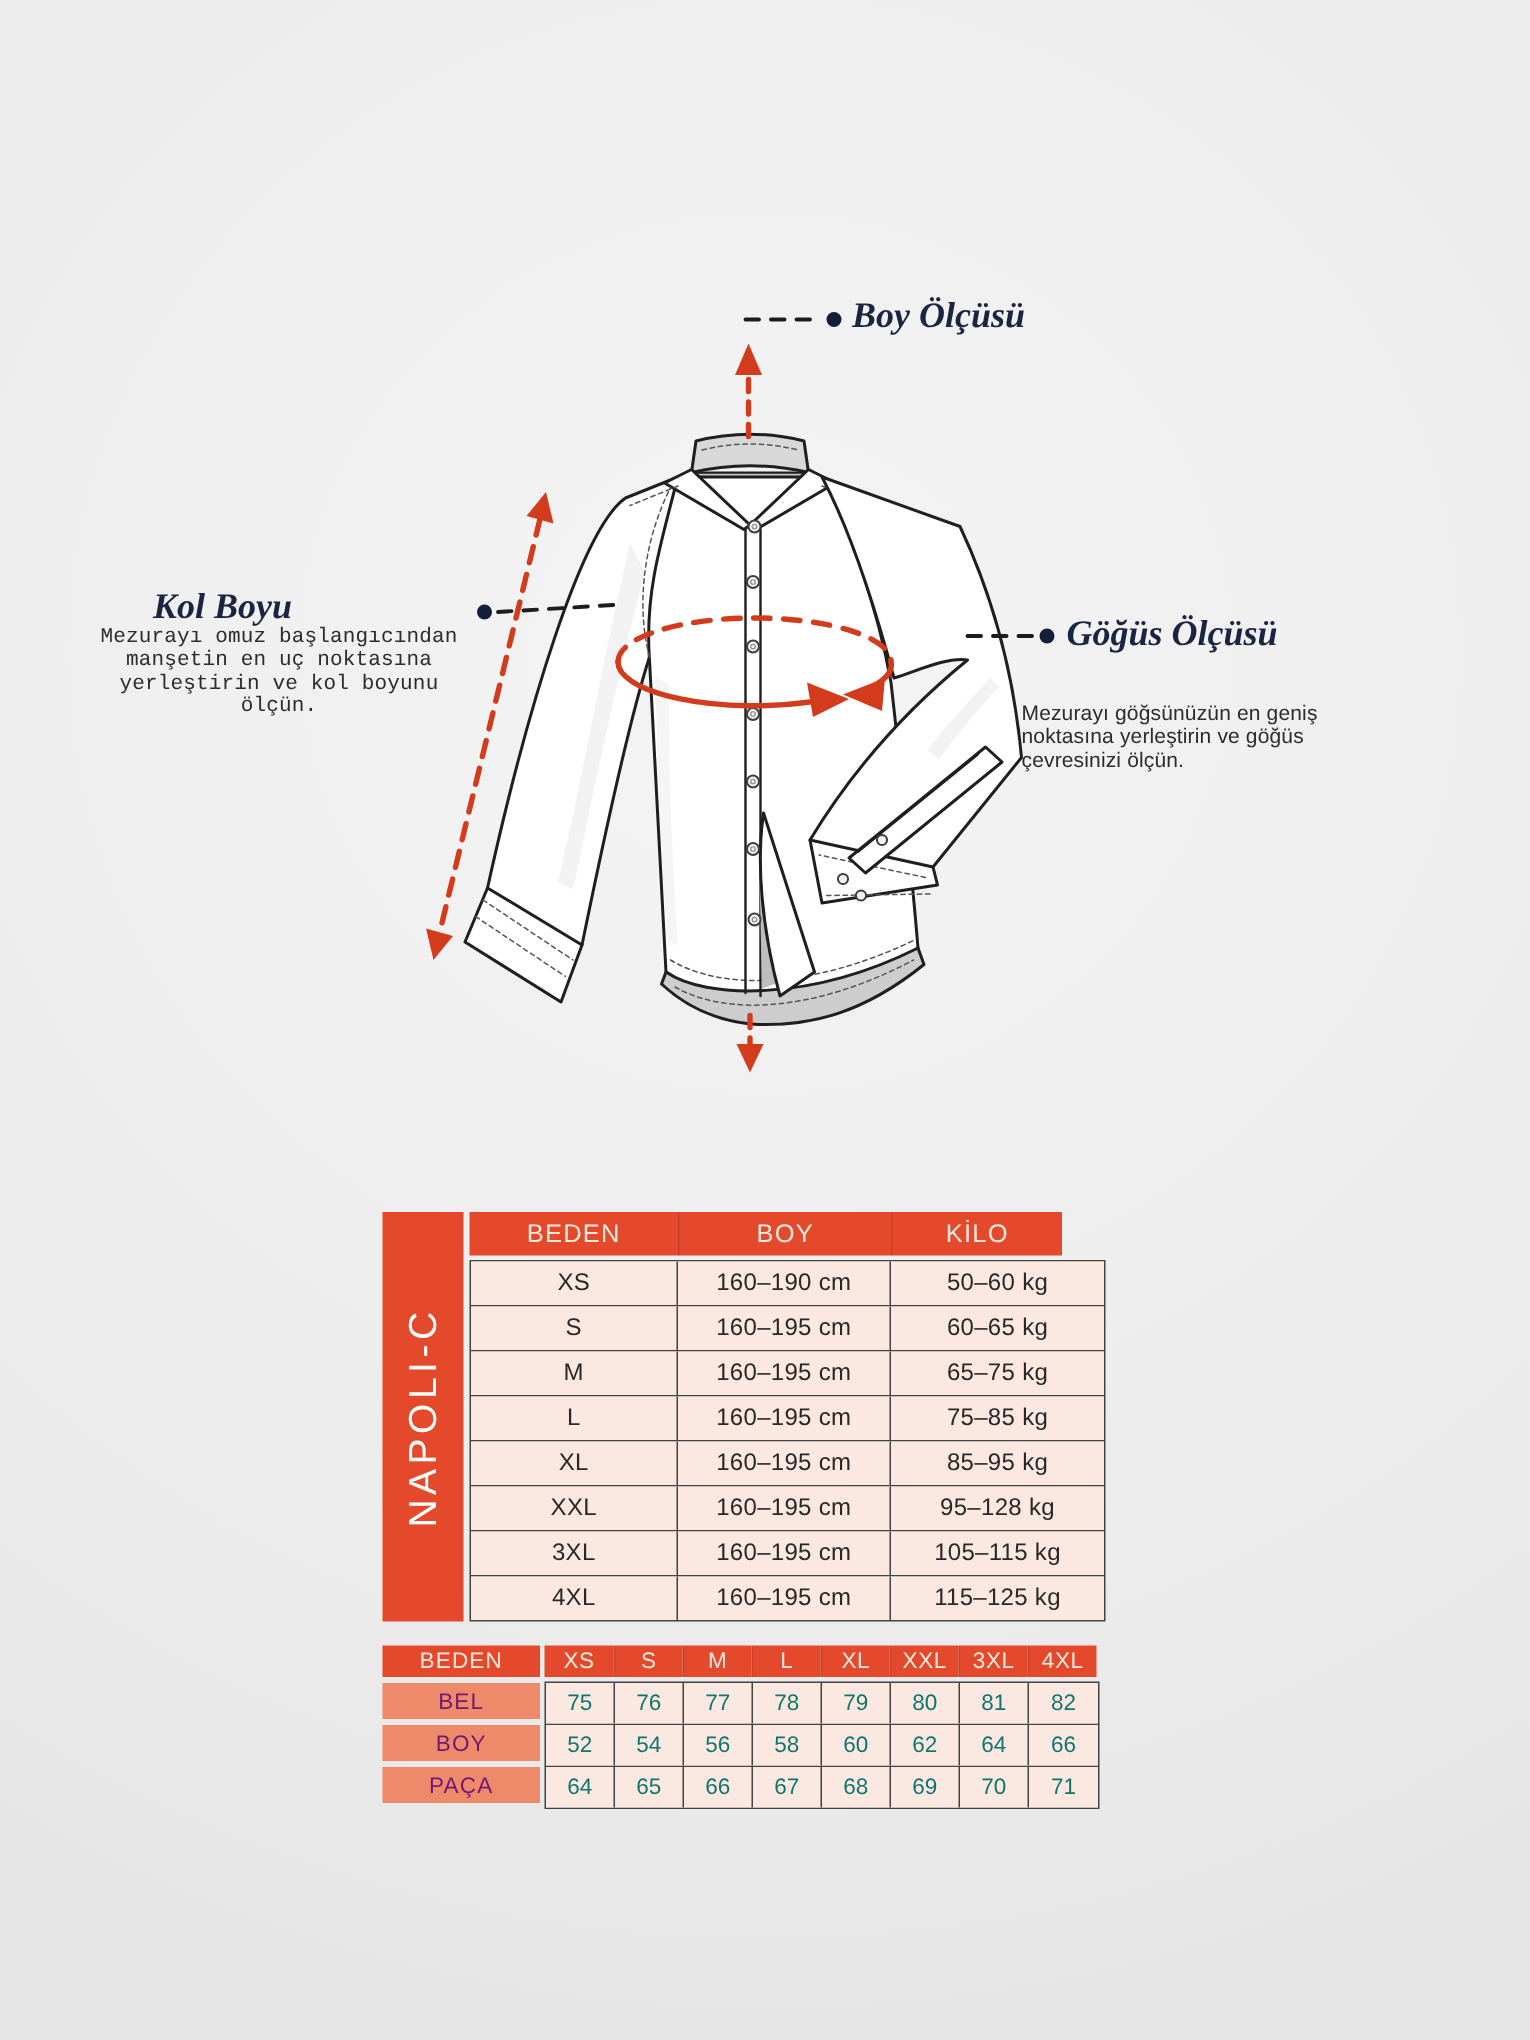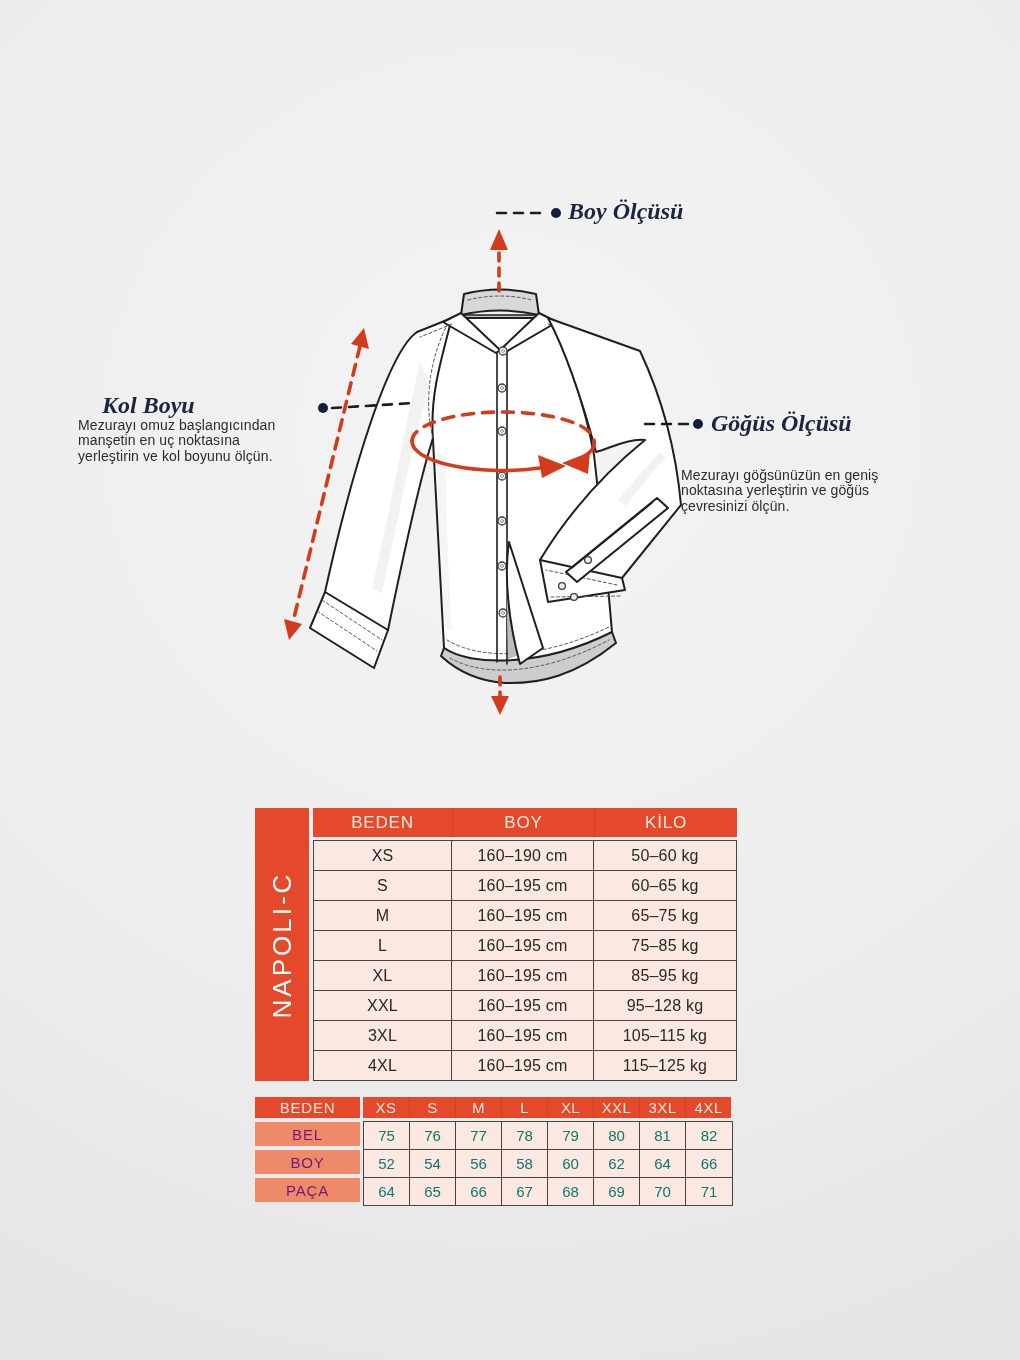--- a/index.html
+++ b/index.html
@@ -34,21 +34,21 @@
   .ann-desc {
     position: absolute;
     font-size: 14px;
     line-height: 15.4px;
     color: #2c2c2c;
     letter-spacing: .1px;
   }
   .t-boy-title   { left: 568px; top: 198px; }
   .t-boy-desc    { left: 568px; top: 229px; width: 230px; }
   .t-kol-title   { left: 102px; top: 392px; width: 210px; text-align: left; }
-  .t-kol-desc    { left: 78px;  top: 418px; width: 242px; text-align: left; }
+  .t-kol-desc    { left: 65px;  top: 418px; width: 242px; text-align: center; font-family: Liberation Mono, monospace; }
   .t-gogus-title { left: 711px; top: 410px; }
   .t-gogus-desc  { left: 681px; top: 440px; width: 240px; margin-top: 28px; }
 
   
   .table1 {
     position: absolute; left: 255px; top: 808px;
     display: flex;
   }
   .napoli {
     position: relative;
@@ -66,21 +66,21 @@
     letter-spacing: 3px;
   }
   .t1 { width: 424px; flex: none; }
   .t1-head { display: flex; height: 29px; }
   .t1-hcell {
     background: #e4492b; color: #fdeade;
     display: flex; align-items: center; justify-content: center;
     font-size: 17px; letter-spacing: .8px;
   }
   .t1-hcell + .t1-hcell { border-left: 1px solid rgba(0,0,0,.10); }
-  .t1 .c0 { width: 139px; } .t1 .c1 { width: 142px; } .t1 .c2 { width: 143px; }
+  .t1 .c0 { width: 139px; } .t1 .c1 { width: 142px; } .t1 .c2 { width: 114px; }
   .t1-body { margin-top: 3px; border: 1px solid #434343; width: 424px; }
   .t1-row { display: flex; border-bottom: 1px solid #434343; }
   .t1-row:last-child { border-bottom: none; }
   .t1-cell {
     height: 29px; background: #fbe9e1; color: #282828;
     display: flex; align-items: center; justify-content: center;
     font-size: 16px; letter-spacing: .2px;
     border-right: 1px solid #434343;
   }
   .t1-row .t1-cell:last-child { border-right: none; }

